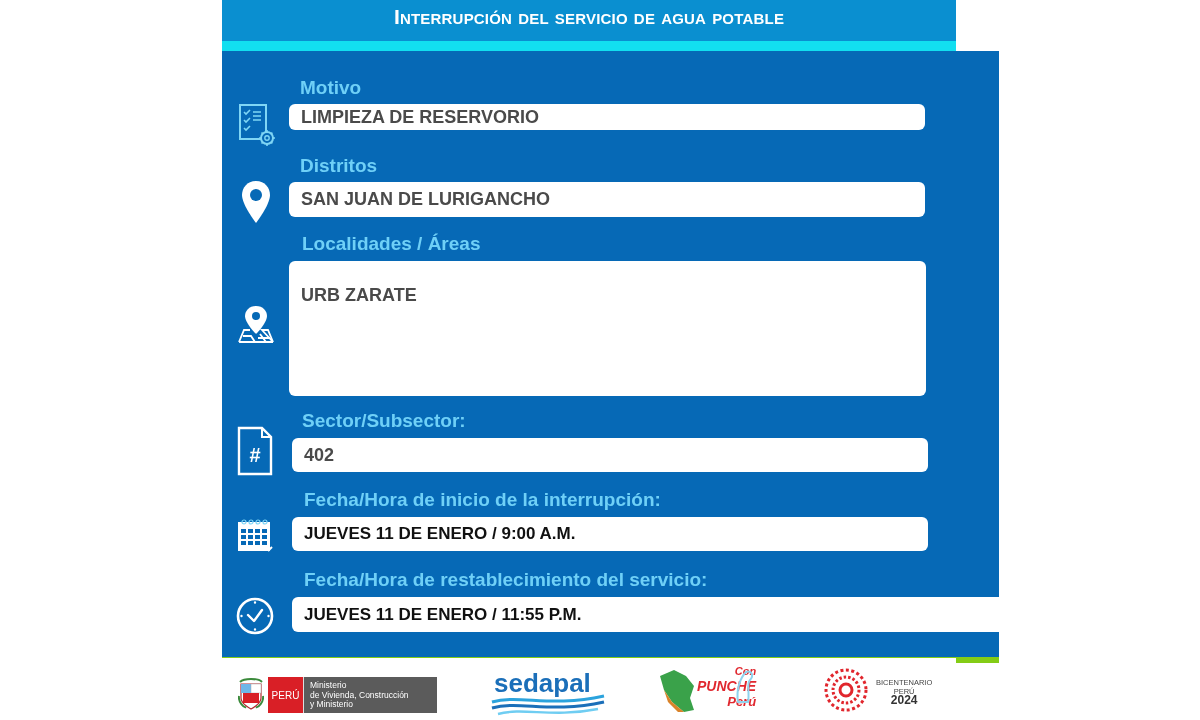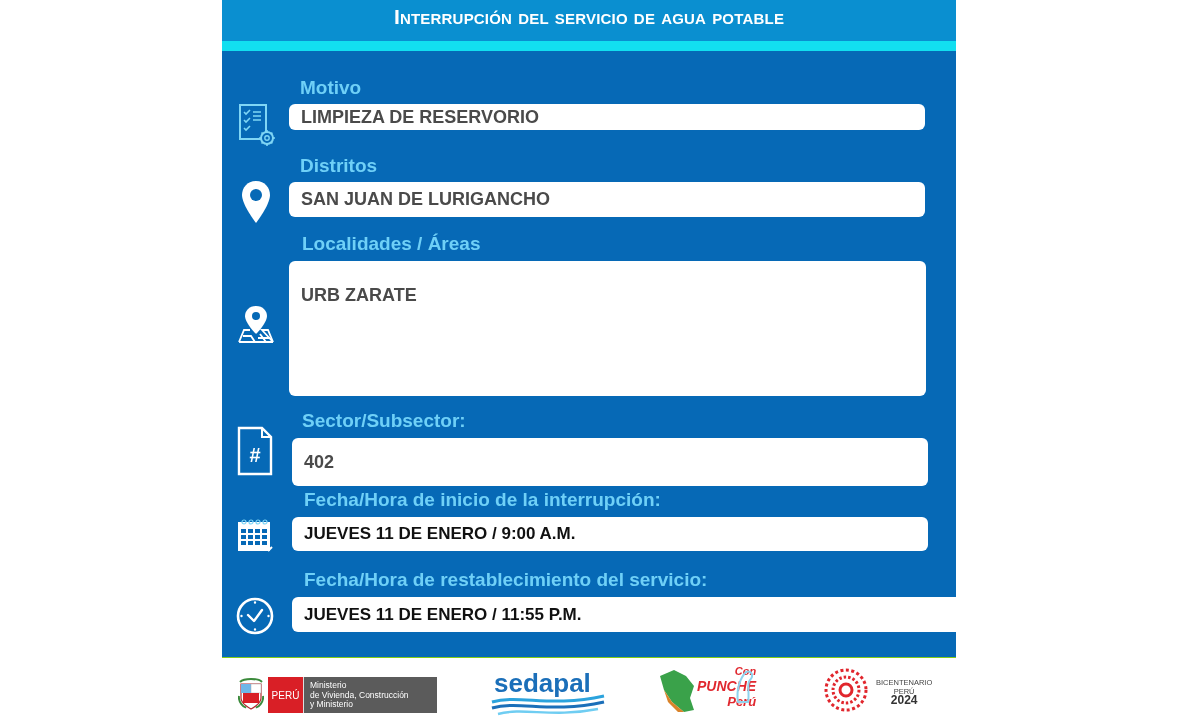--- a/index.html
+++ b/index.html
@@ -18,20 +18,21 @@
     color:#ffffff; font-weight:bold; font-size:21px; letter-spacing:0.2px; margin-top:-8px;
     font-variant:small-caps; text-transform:lowercase;
   }
   .header-title::first-letter { text-transform:uppercase; }
   .stripe {
     position:absolute; left:0; top:41px; width:734px; height:10px; background:#12dff0;
   }
   .body {
     position:absolute; left:0; top:51px; width:734px; height:606px; background:#0669b6;
     border-bottom:6px solid #84cc16;
+    padding-left:43px;
   }
   .label {
     position:absolute; color:#6fd0f7; font-weight:bold; font-size:19px;
   }
   .field {
     position:absolute; background:#ffffff; border-radius:6px; box-sizing:border-box;
     padding-left:12px; display:flex; align-items:center;
     color:#4a4a4a; font-weight:bold; font-size:18px;
   }
   .field.dark { color:#111111; font-size:17px; }
@@ -99,21 +100,21 @@
       <path d="M3 38 L8 26 H14 M26 26 H32 L37 38 Z M3 38 H37 M7 32 H15 L19 38 M24 30 L30 38 M22 34 H34" fill="none" stroke="#ffffff" stroke-width="1.8"></path>
     </svg>
     <div class="field tall" style="left:67px; top:210px; width:637px; height:135px;">URB ZARATE</div>
 
     <div class="label" style="left:80px; top:359px;">Sector/Subsector:</div>
     <svg class="icon" style="left:14px; top:375px;" width="38" height="50" viewBox="0 0 38 50">
       <path d="M3 2 H26 L35 11 V48 H3 Z" fill="none" stroke="#ffffff" stroke-width="2.4"></path>
       <path d="M26 2 V11 H35" fill="none" stroke="#ffffff" stroke-width="2"></path>
       <text x="19" y="36" text-anchor="middle" fill="#ffffff" font-family="Liberation Sans, sans-serif" font-weight="bold" font-size="20">#</text>
     </svg>
-    <div class="field" style="left:70px; top:387px; width:636px; height:48px;">402</div>
+    <div class="field" style="left:70px; top:387px; width:636px; height:34px;">402</div>
 
     <div class="label" style="left:82px; top:438px;">Fecha/Hora de inicio de la interrupción:</div>
     <svg class="icon" style="left:14px; top:466px;" width="38" height="36" viewBox="0 0 38 36">
       <rect x="2" y="5" width="32" height="29" fill="#ffffff"></rect>
       <g fill="#0669b6">
         <rect x="5" y="12" width="5" height="4"></rect>
           <rect x="12" y="12" width="5" height="4"></rect>
           <rect x="19" y="12" width="5" height="4"></rect>
           <rect x="26" y="12" width="5" height="4"></rect>
         <rect x="5" y="18" width="5" height="4"></rect>

